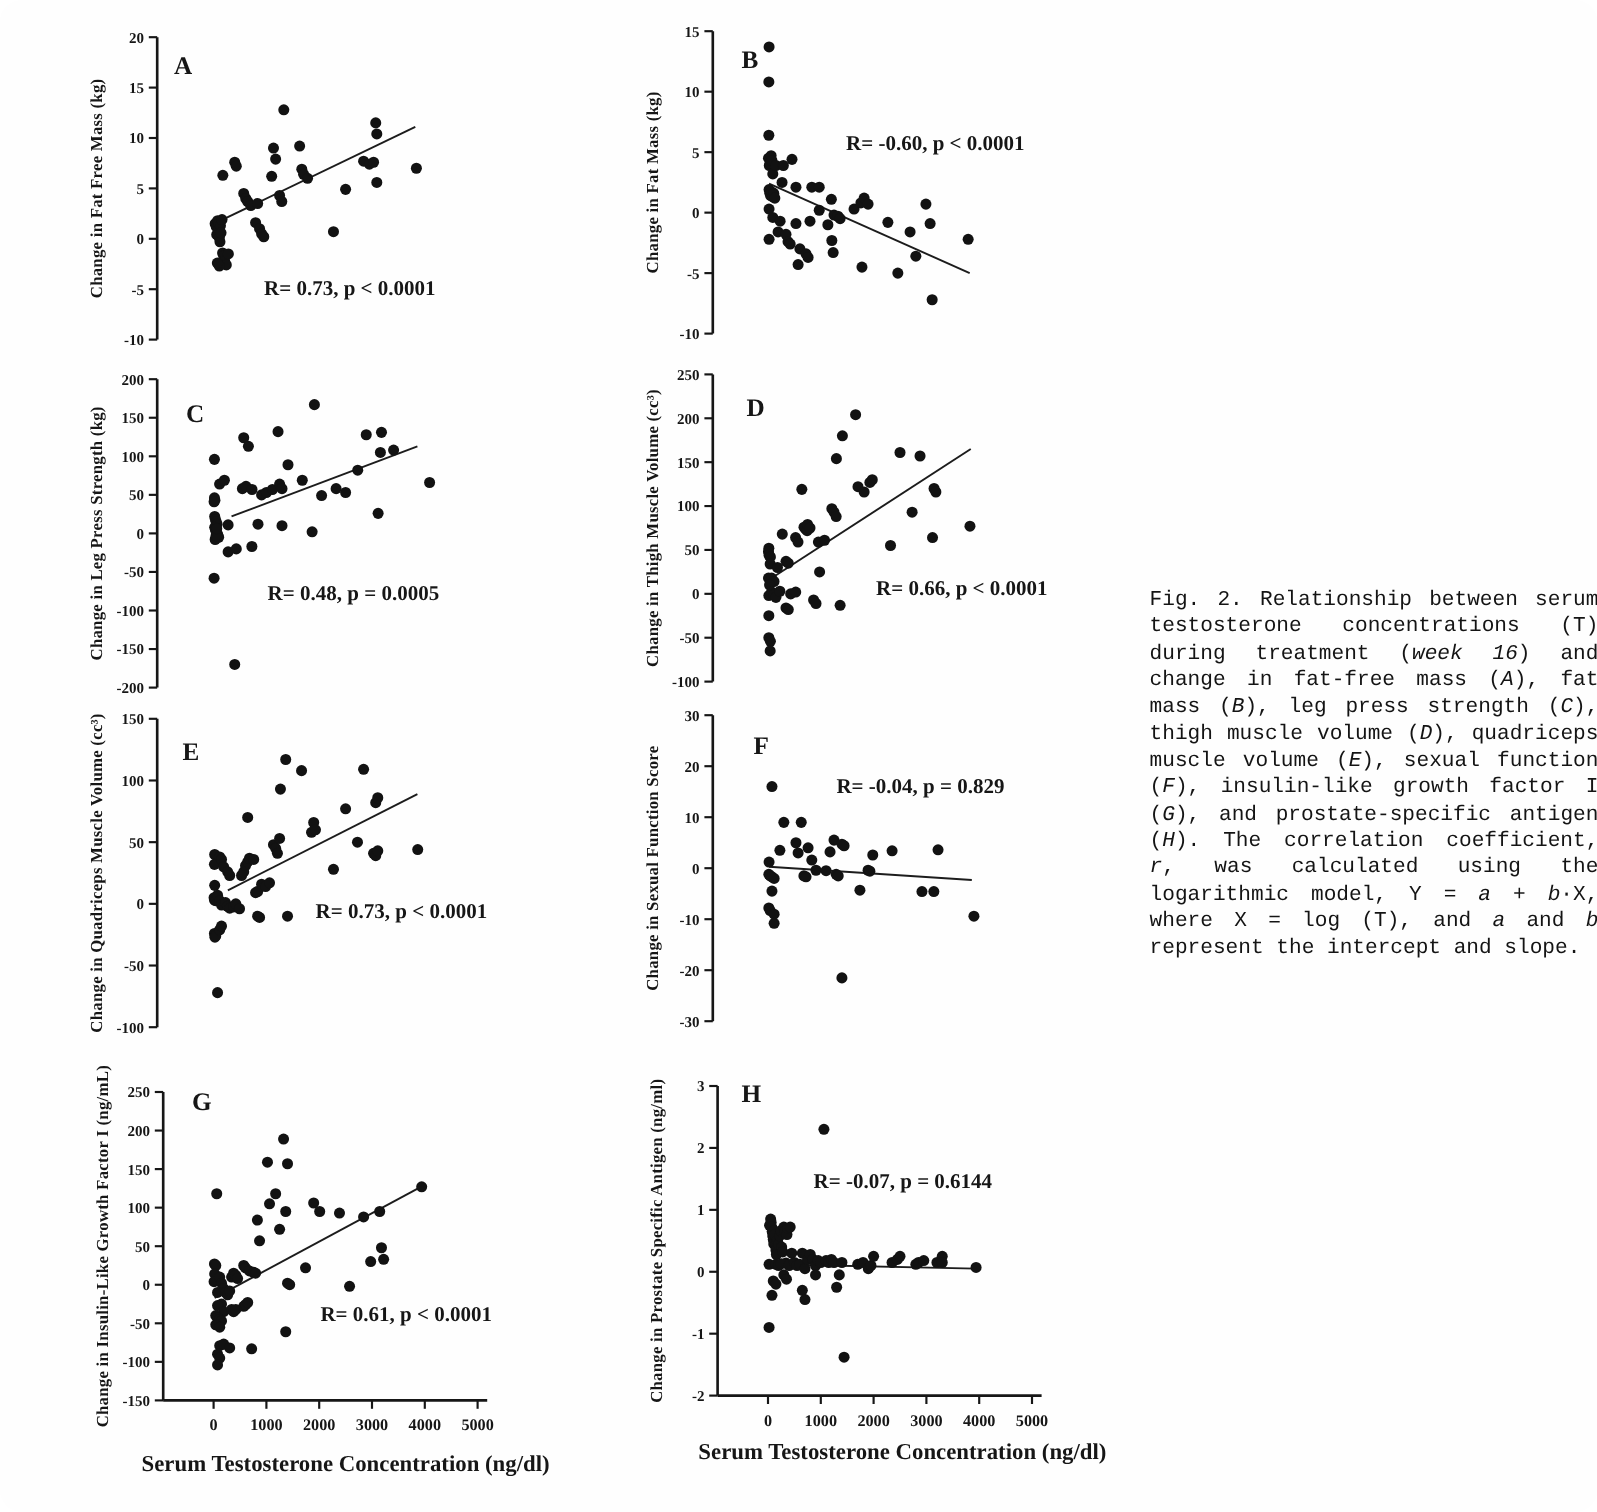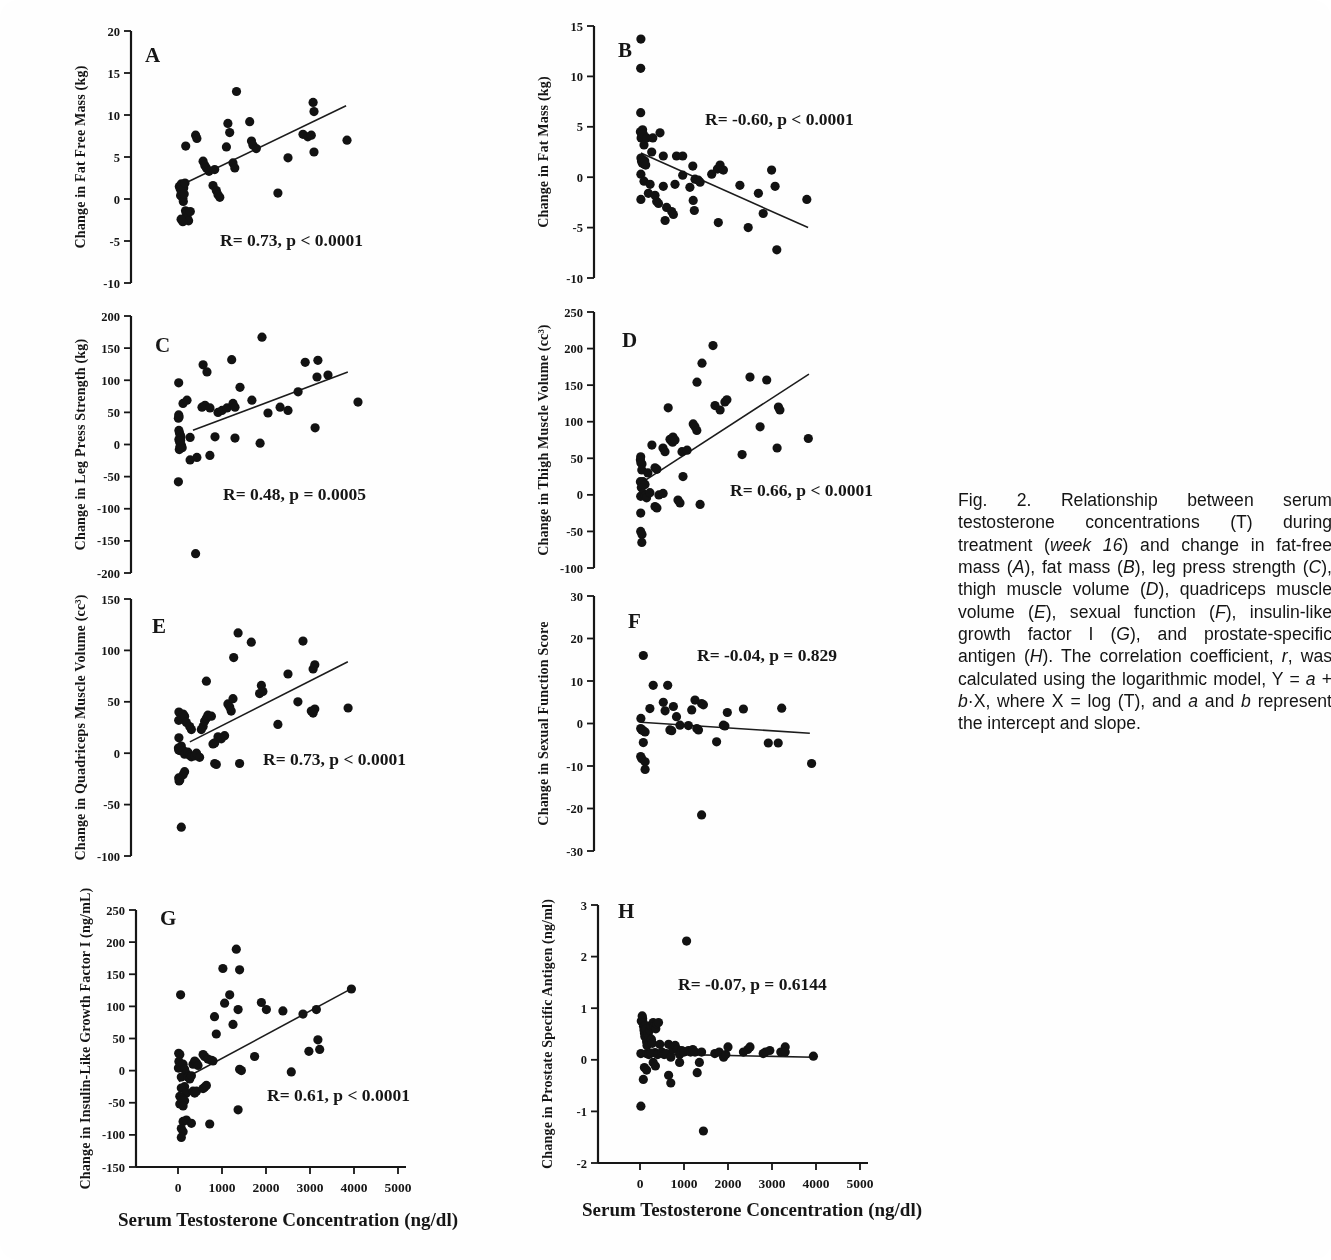--- a/index.html
+++ b/index.html
@@ -12,21 +12,21 @@
   svg .letter{font-size:21px;}
   svg .ann{font-size:17.5px;}
   svg .ylabel{font-size:14px;letter-spacing:0.2px;}
   svg .xtitle{font-size:19px;}
   svg line.axis{stroke:#161616;stroke-width:2.2;}
   svg line.tick{stroke:#161616;stroke-width:1.8;}
   svg line.trend{stroke:#1c1c1c;stroke-width:1.6;}
   svg circle.pt{fill:#121212;}
   .caption{
     position:absolute;left:958px;top:489px;width:374px;
-    font-family:Liberation Sans, sans-serif;font-size:17.6px;line-height:1.27;
+    font-family:Liberation Mono, monospace;font-size:17.6px;line-height:1.27;
     color:#141414;text-align:justify;
   }
   .caption i{font-style:italic;}
 </style>
 </head>
 <body>
 
 <div class="page">
   <svg id="fig-svg" width="1331" height="1260" viewBox="0 0 1331 1260">
       <g>

